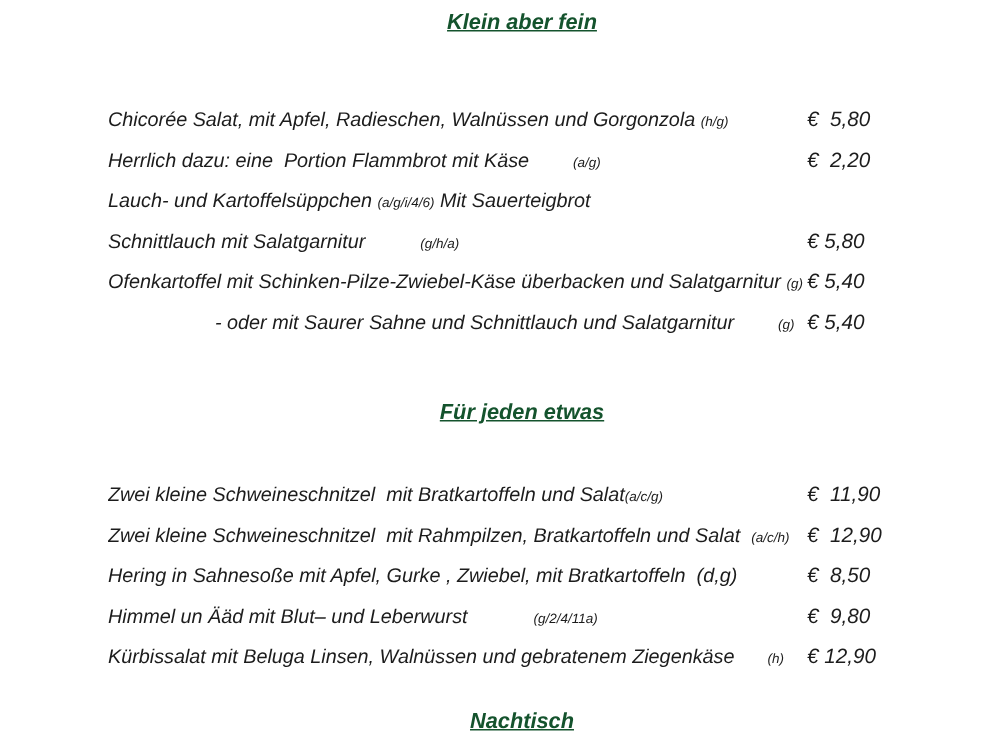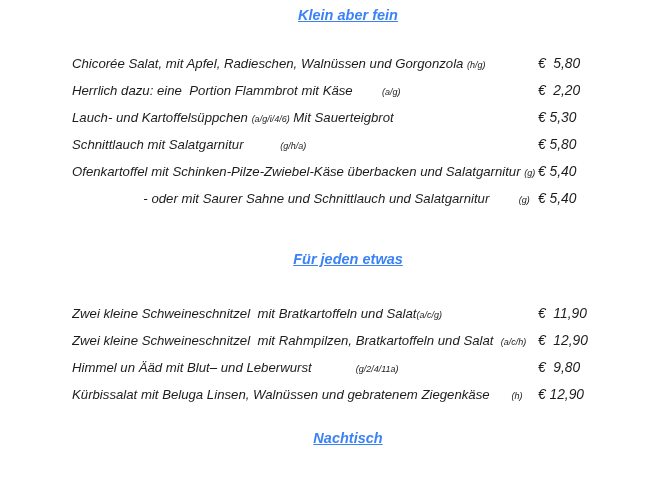--- a/index.html
+++ b/index.html
@@ -19,25 +19,25 @@
     box-sizing: border-box;
     padding: 6px 30px 0 72px;
   }
   .sec-title {
     margin: 0;
     text-align: center;
     font-size: 14.5px;
     font-weight: bold;
     font-style: italic;
     text-decoration: underline;
-    color: #3b82f6;
+    color: #14532d;
     line-height: 18px;
   }
   .items {
-    margin-top: 26px;
+    margin-top: 42px;
   }
   .sec-2 { margin-top: 38px; }
   .sec-2 .items { margin-top: 32px; }
   .sec-3 { margin-top: 21px; }
   .row {
     display: flex;
     align-items: baseline;
     height: 27px;
     line-height: 27px;
   }
@@ -68,21 +68,20 @@
         <div class="row">
           <span class="itext"><span>Chicorée Salat, mit Apfel, Radieschen, Walnüssen und Gorgonzola </span><span class="code">(h/g)</span></span>
           <span class="price">€  5,80</span>
         </div>
         <div class="row">
           <span class="itext"><span>Herrlich dazu: eine  Portion Flammbrot mit Käse        </span><span class="code">(a/g)</span></span>
           <span class="price">€  2,20</span>
         </div>
         <div class="row">
           <span class="itext"><span>Lauch- und Kartoffelsüppchen </span><span class="code">(a/g/i/4/6)</span><span> Mit Sauerteigbrot</span></span>
-          <span class="price">€ 5,30</span>
         </div>
         <div class="row">
           <span class="itext"><span>Schnittlauch mit Salatgarnitur          </span><span class="code">(g/h/a)</span></span>
           <span class="price">€ 5,80</span>
         </div>
         <div class="row">
           <span class="itext"><span>Ofenkartoffel mit Schinken-Pilze-Zwiebel-Käse überbacken und Salatgarnitur </span><span class="code">(g)</span></span>
           <span class="price">€ 5,40</span>
         </div>
         <div class="row indent">
@@ -97,20 +96,24 @@
     <div class="items">
         <div class="row">
           <span class="itext"><span>Zwei kleine Schweineschnitzel  mit Bratkartoffeln und Salat</span><span class="code">(a/c/g)</span></span>
           <span class="price">€  11,90</span>
         </div>
         <div class="row">
           <span class="itext"><span>Zwei kleine Schweineschnitzel  mit Rahmpilzen, Bratkartoffeln und Salat  </span><span class="code">(a/c/h)</span></span>
           <span class="price">€  12,90</span>
         </div>
         <div class="row">
+          <span class="itext"><span>Hering in Sahnesoße mit Apfel, Gurke , Zwiebel, mit Bratkartoffeln  (d,g)</span></span>
+          <span class="price">€  8,50</span>
+        </div>
+        <div class="row">
           <span class="itext"><span>Himmel un Ääd mit Blut– und Leberwurst            </span><span class="code">(g/2/4/11a)</span></span>
           <span class="price">€  9,80</span>
         </div>
         <div class="row">
           <span class="itext"><span>Kürbissalat mit Beluga Linsen, Walnüssen und gebratenem Ziegenkäse      </span><span class="code">(h)</span></span>
           <span class="price">€ 12,90</span>
         </div>
       </div>
   </section>
 

